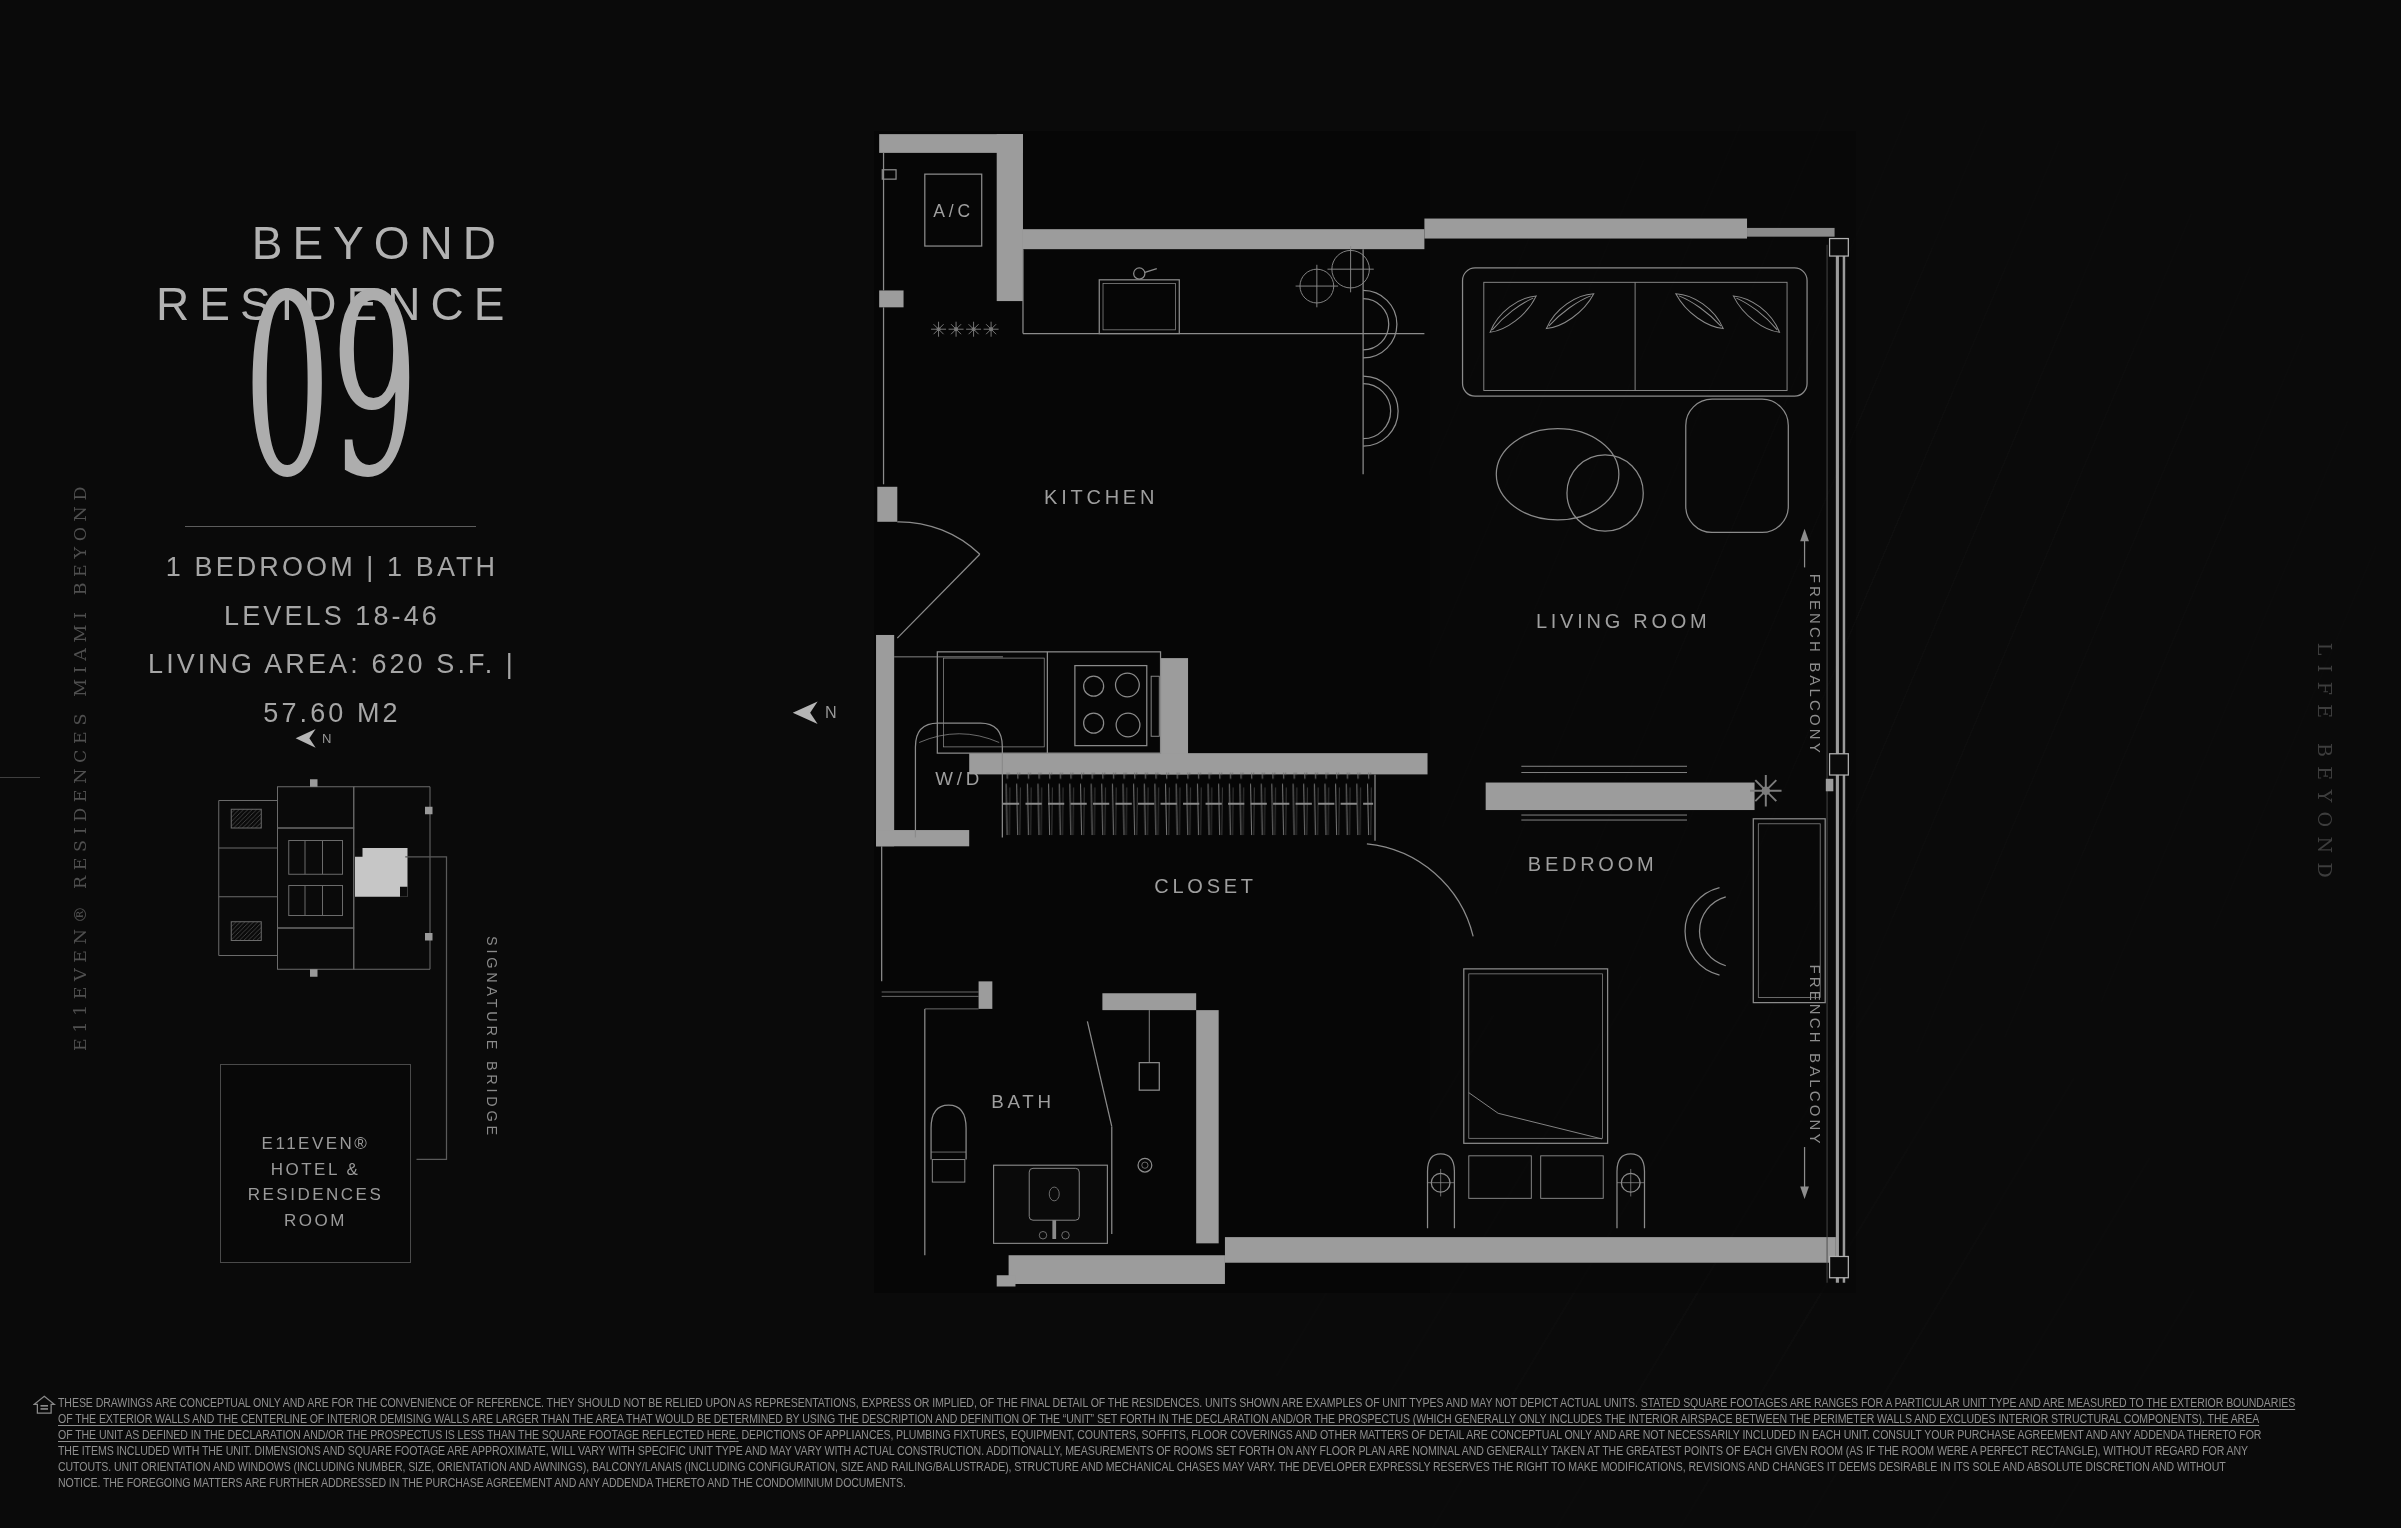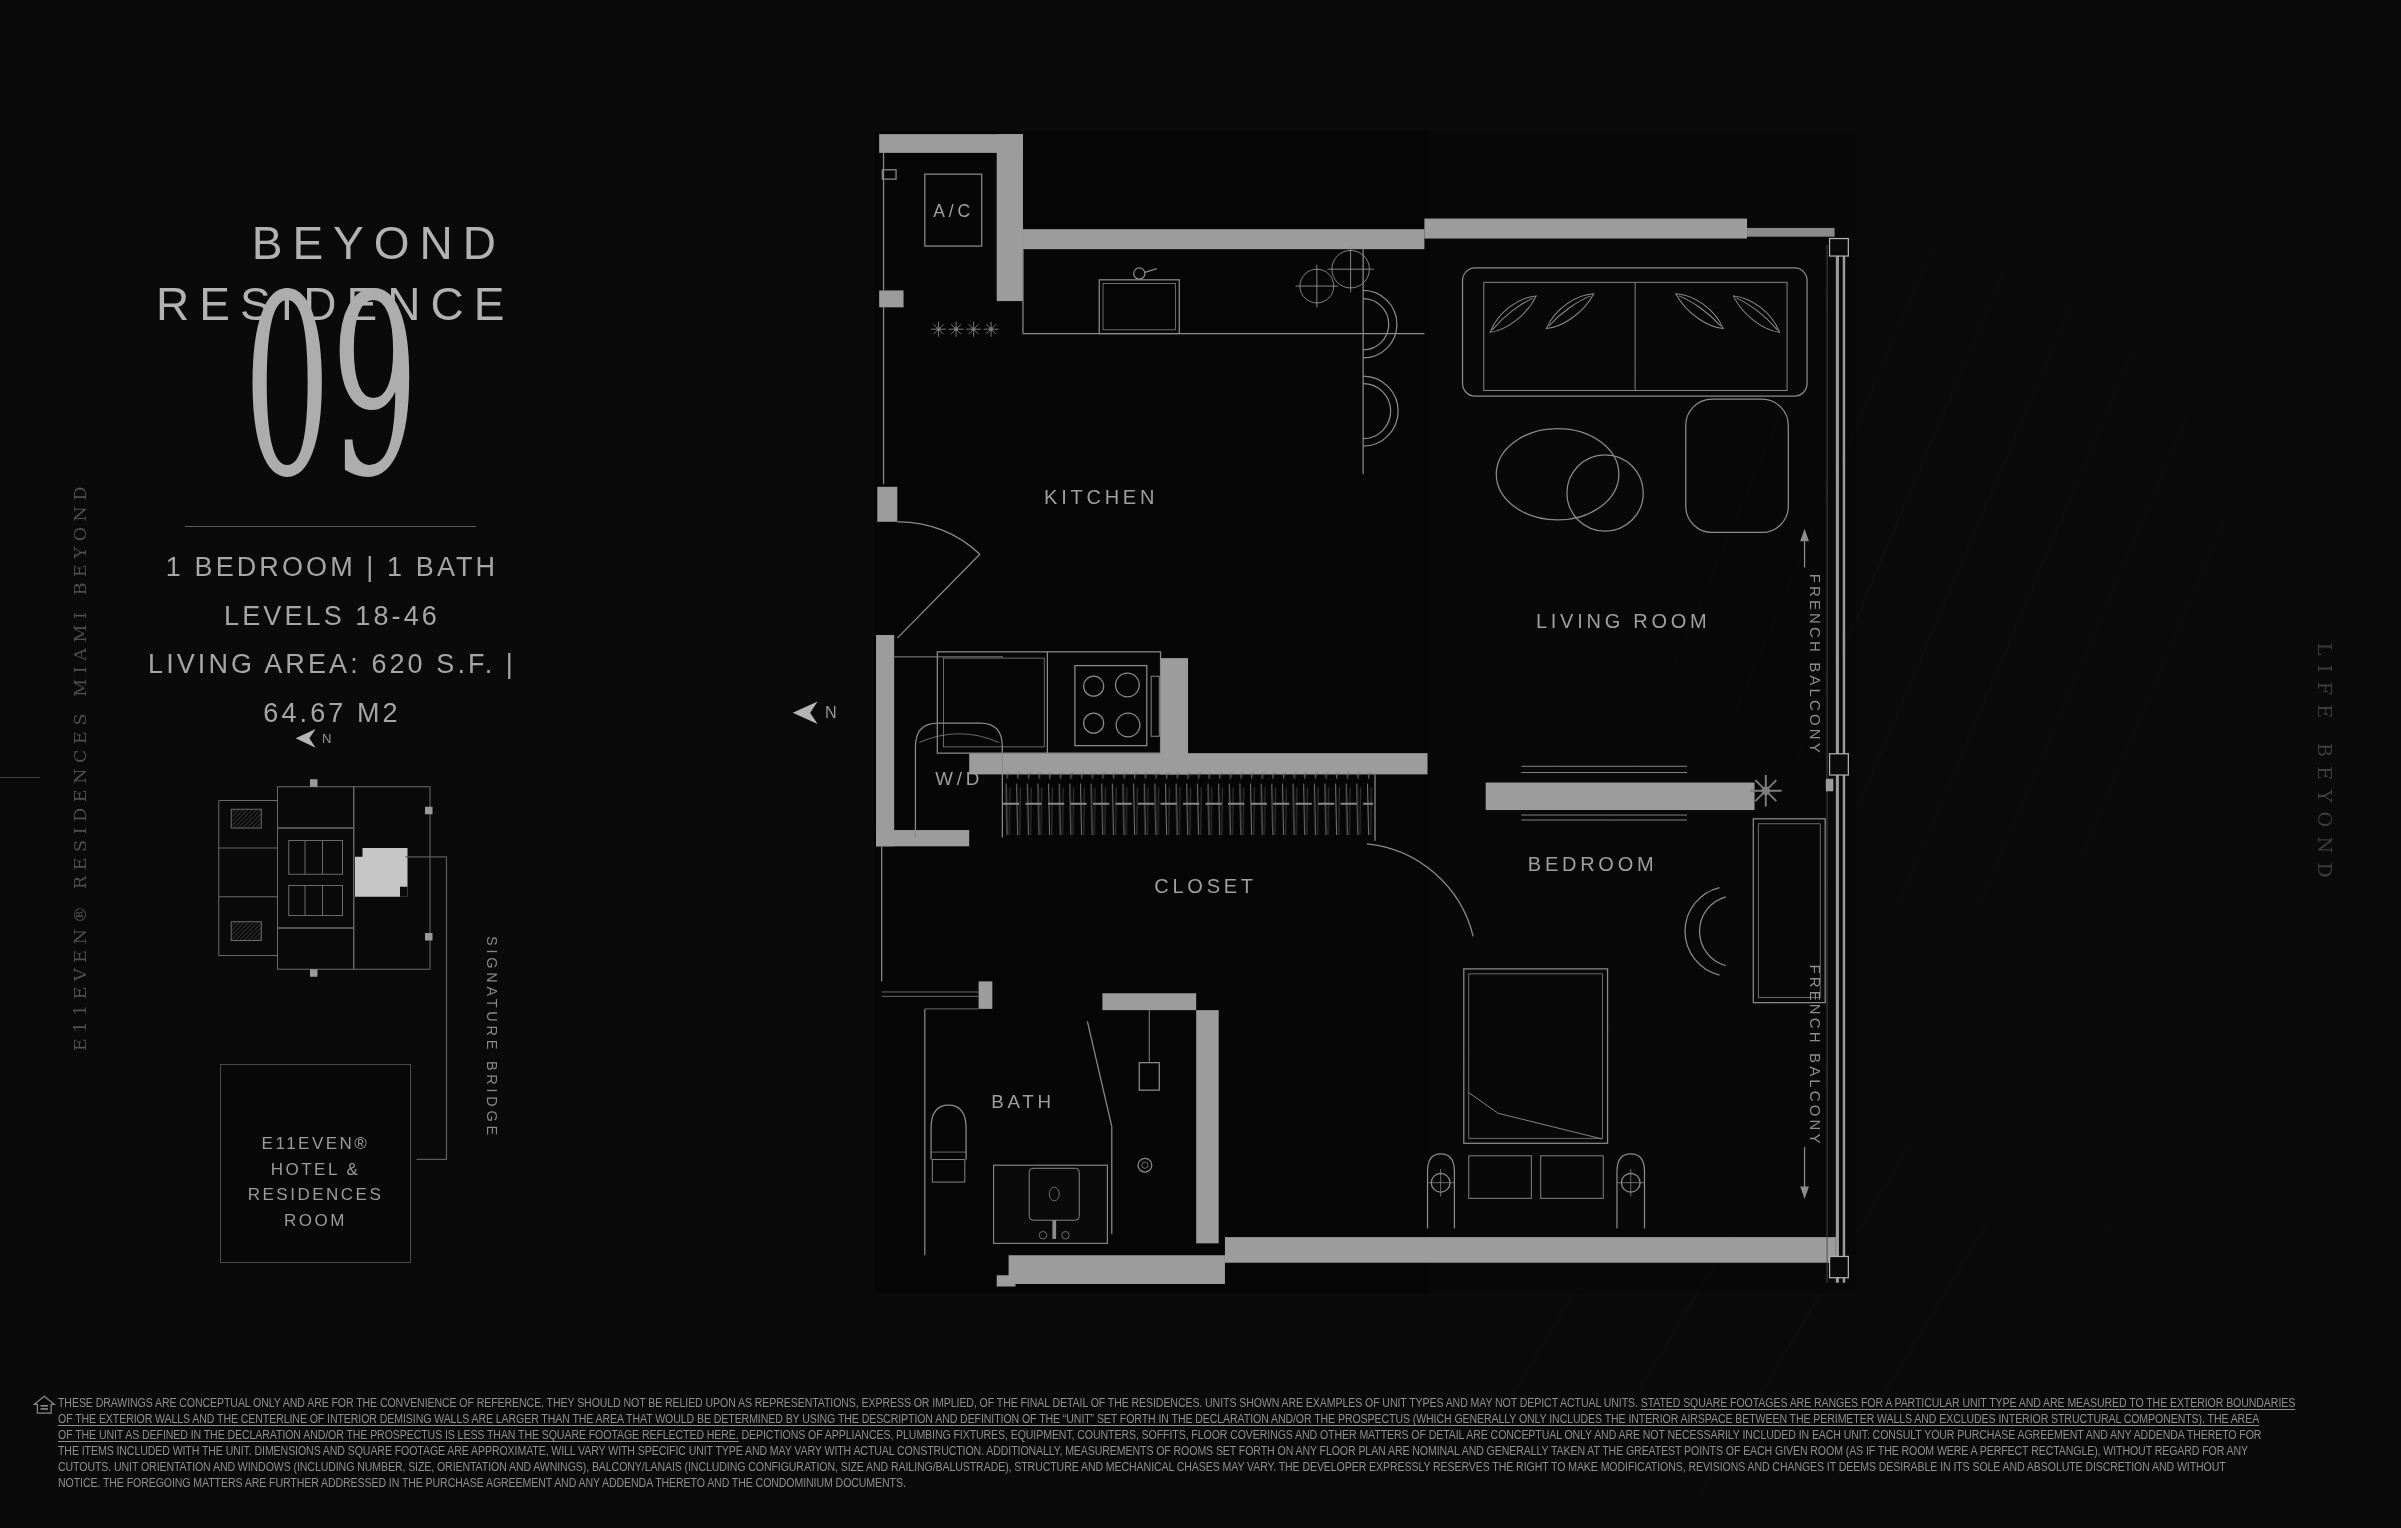--- a/index.html
+++ b/index.html
@@ -49,21 +49,21 @@
 
   <div class="abs title-block">
     <div>BEYOND</div>
     <div>RESIDENCE</div>
   </div>
   <div class="abs unit-number">09</div>
   <div class="abs divider"></div>
   <div class="abs specs">
     <div>1 BEDROOM  |  1 BATH</div>
     <div>LEVELS 18-46</div>
-    <div>LIVING AREA: 620 S.F.  |  64.67  M2</div>
+    <div>LIVING AREA: 620 S.F.  |  57.60  M2</div>
   </div>
 
   <div class="abs v-serif v-left">E11EVEN® RESIDENCES MIAMI BEYOND</div>
   <div class="abs v-serif v-right">LIFE BEYOND</div>
   <div class="abs edge-tick"></div>
 
   <svg class="abs" style="left:293px;top:727px" width="44" height="22.5" viewBox="0 0 70 36">
     <polygon points="36,3 4,18 36,33 26,18" fill="#b5b5b5"></polygon>
     <text x="46" y="26" font-size="21" fill="#979797">N</text>
   </svg>

